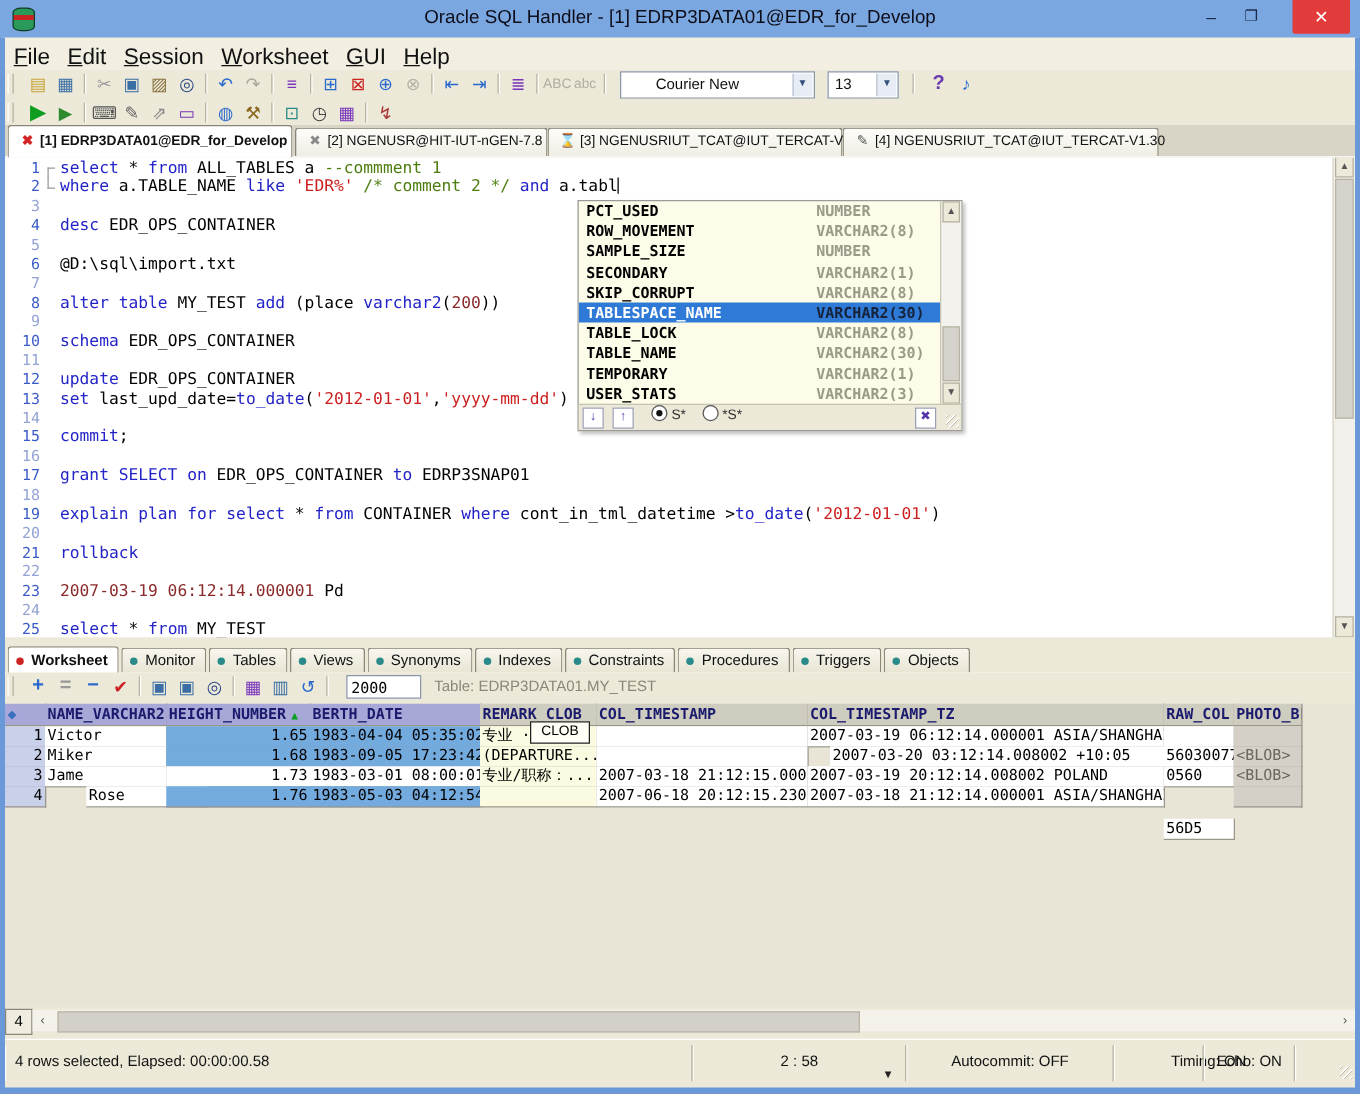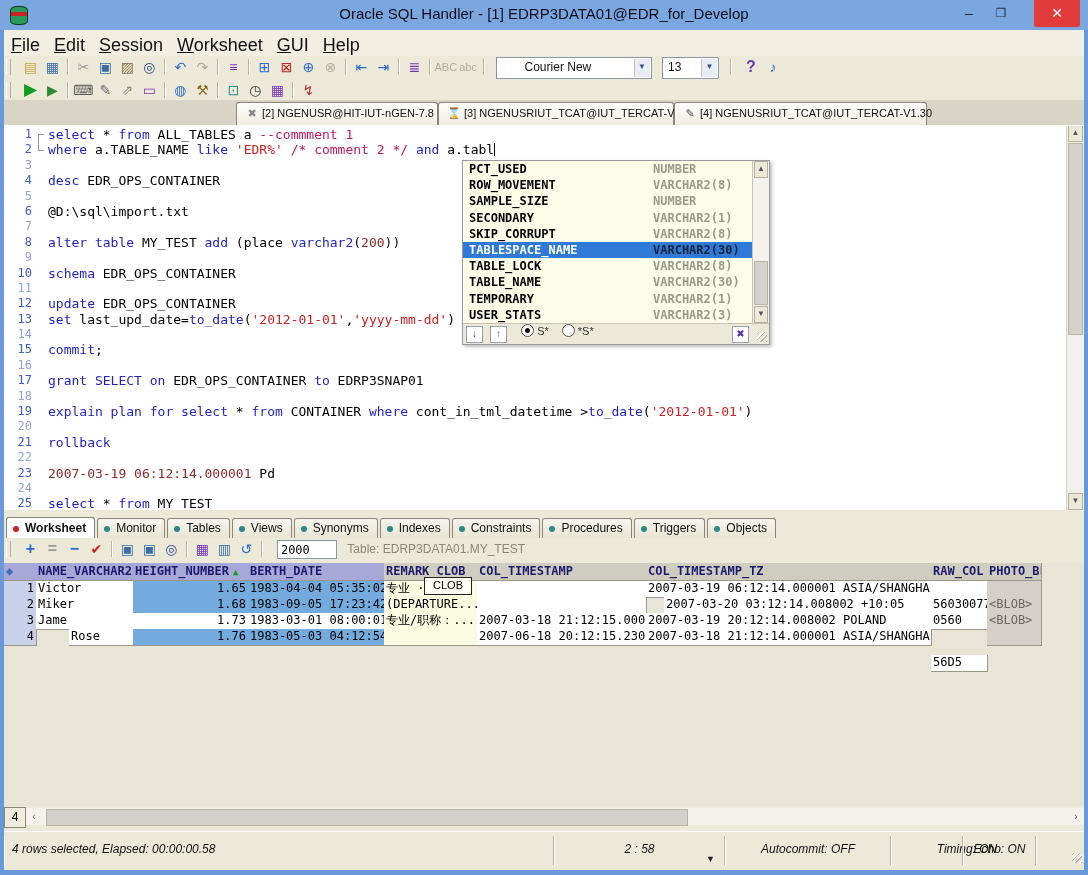--- a/index.html
+++ b/index.html
@@ -42,21 +42,21 @@
   .stab .ticon{display:inline-block;width:14px;text-align:center;margin-right:3px;font-size:11px;}
   
   #editor{position:absolute;left:4px;right:4px;top:125px;height:385px;background:#fff;z-index:10;overflow:hidden;}
   #elines{position:absolute;left:0;top:2px;right:17px;font-family:"DejaVu Sans Mono",monospace;}
   .eline{position:relative;height:15.4px;line-height:15.4px;white-space:pre;font-size:13px;padding-left:44px;}
   .lnum{position:absolute;left:0;top:0;width:28px;text-align:right;color:#3a5cc8;font-size:12px;}
   .lnum.dim{color:#93a3d6;}
   .brk{position:absolute;left:34px;width:5px;height:8px;border-left:1px solid #999;}
   .brk.top{top:7px;border-top:1px solid #999;}
   .brk.bot{top:0px;border-bottom:1px solid #999;}
-  .k{color:#2323c8;} .p{color:#000;} .c{color:#be185d;} .s{color:#cc2020;} .n{color:#8b2a2a;}
+  .k{color:#2323c8;} .p{color:#000;} .c{color:#4d7c0f;} .s{color:#cc2020;} .n{color:#8b2a2a;}
   .caret{display:inline-block;width:1px;height:13px;background:#000;vertical-align:-2px;}
   
   .vsb{position:absolute;right:0;top:0;bottom:0;width:17px;background:#f2f0ea;border-left:1px solid #d8d4c4;}
   .sbtn{position:absolute;left:1px;right:1px;height:15px;background:#ece9d8;border:1px solid #b4b09e;color:#555;
         font-size:8px;text-align:center;line-height:14px;}
   .vthumb{position:absolute;left:1px;right:1px;background:#d4d2ca;border:1px solid #b8b4a4;}
   
   #popup{position:absolute;left:462px;top:160px;width:306px;height:183px;background:#fdfce8;border:1px solid #9a9a9a;box-shadow:2px 2px 3px rgba(0,0,0,.25);z-index:25;}
   #plist{position:absolute;left:0;top:0;right:16px;height:162px;overflow:hidden;}
   .pitem{height:16.2px;line-height:16.2px;font-family:"DejaVu Sans Mono",monospace;font-size:12px;font-weight:bold;white-space:nowrap;position:relative;padding-left:6px;color:#000;}
@@ -95,21 +95,21 @@
   #clob-tip{position:absolute;left:424px;top:577px;width:46px;height:16px;background:#fffef4;border:1px solid #222;
             font-size:11px;line-height:15px;text-align:center;z-index:14;}
   
   #hscroll{position:absolute;left:4px;right:4px;top:806px;height:22px;background:#ece9d8;z-index:12;}
   #cur-row-btn{position:absolute;left:0;top:1px;width:20px;height:19px;background:#f0ede0;border:1px solid #8a8678;
                font-size:12px;text-align:center;line-height:18px;}
   #htrack{position:absolute;left:22px;right:0;top:2px;height:17px;background:#f4f2ea;}
   .harrow{position:absolute;top:0;width:16px;height:17px;color:#555;font-size:10px;text-align:center;line-height:17px;}
   #hthumb{position:absolute;left:20px;top:1px;width:640px;height:15px;background:#d2d0c8;border:1px solid #b8b4a4;}
   
-  #statusbar{position:absolute;left:4px;right:4px;top:831px;height:38px;background:#ece9d8;border-top:1px solid #fff;z-index:12;font-size:12px;color:#111;font-style:italic;}
+  #statusbar{position:absolute;left:4px;right:4px;top:831px;height:38px;background:#ece9d8;border-top:1px solid #fff;z-index:12;font-size:12px;color:#111;}
   .spanel{position:absolute;top:4px;bottom:5px;border-left:1px solid #b8b4a4;box-shadow:1px 0 0 #fff inset;line-height:26px;}
   #sb-left{left:0;width:549px;border-left:none;padding-left:8px;}
   #sb-pos{left:549px;width:171px;text-align:center;}
   #sb-pos .dd2{position:absolute;right:10px;top:10px;font-size:9px;color:#222;}
   #sb-auto{left:720px;width:166px;text-align:center;}
   #sb-timing{left:886px;width:72px;text-align:center;padding-left:40px;}
   #sb-echo{left:958px;width:73px;text-align:center;}
   #sb-grip{left:1031px;right:0;}
   
   .cyl{position:absolute;left:2px;top:1px;width:16px;height:17px;background:#2a9a5a;border:1px solid #0d3a22;border-radius:7px/4px;}
@@ -149,20 +149,21 @@
     <span class="sep"></span>
     <span id="tb1-icons2"><span class="tbi bold" style="color: rgb(106, 58, 176);">?</span><span class="tbi" style="color: rgb(42, 106, 204);">♪</span></span>
   </div>
 
   <div id="tb2" class="toolbar">
     <span class="grip"></span>
     <span id="tb2-icons"><span class="tbi big" style="color: rgb(15, 157, 32);">▶</span><span class="tbi" style="color: rgb(46, 138, 46);">▶</span><span class="sep"></span><span class="tbi" style="color: rgb(85, 85, 85);">⌨</span><span class="tbi" style="color: rgb(102, 102, 102);">✎</span><span class="tbi" style="color: rgb(136, 136, 136);">⇗</span><span class="tbi" style="color: rgb(119, 51, 187);">▭</span><span class="sep"></span><span class="tbi" style="color: rgb(42, 106, 204);">◍</span><span class="tbi" style="color: rgb(138, 106, 32);">⚒</span><span class="sep"></span><span class="tbi" style="color: rgb(42, 138, 138);">⊡</span><span class="tbi" style="color: rgb(68, 68, 68);">◷</span><span class="tbi" style="color: rgb(119, 51, 187);">▦</span><span class="sep"></span><span class="tbi" style="color: rgb(170, 51, 51);">↯</span></span>
   </div>
 
   <div id="tabstrip">
+      <span class="stab active" style="left: 2px; width: 210px;"><span class="ticon" style="color: rgb(212, 34, 34);">✖</span><span>[1] EDRP3DATA01@EDR_for_Develop</span></span>
       <span class="stab" style="left: 232px; width: 184px;"><span class="ticon" style="color: rgb(138, 138, 138);">✖</span><span>[2] NGENUSR@HIT-IUT-nGEN-7.8</span></span>
       <span class="stab" style="left: 434px; width: 218px;"><span class="ticon" style="color: rgb(85, 85, 85);">⌛</span><span>[3] NGENUSRIUT_TCAT@IUT_TERCAT-V1.30</span></span>
       <span class="stab" style="left: 670px; width: 235px;"><span class="ticon" style="color: rgb(85, 85, 85);">✎</span><span>[4] NGENUSRIUT_TCAT@IUT_TERCAT-V1.30</span></span>
     </div>
 
   <div id="editor">
     <div id="elines">
         <div class="eline"><span class="lnum">1</span><span class="brk top"></span><span class="k">select</span><span class="p"> * </span><span class="k">from</span><span class="p"> ALL_TABLES a </span><span class="c">--commment 1</span></div>
         <div class="eline"><span class="lnum">2</span><span class="brk bot"></span><span class="k">where</span><span class="p"> a.TABLE_NAME </span><span class="k">like</span><span class="p"> </span><span class="s">'EDR%'</span><span class="p"> </span><span class="c">/* comment 2 */</span><span class="p"> </span><span class="k">and</span><span class="p"> a.tabl</span><span class="caret"></span></div>
         <div class="eline"><span class="lnum dim">3</span></div>

